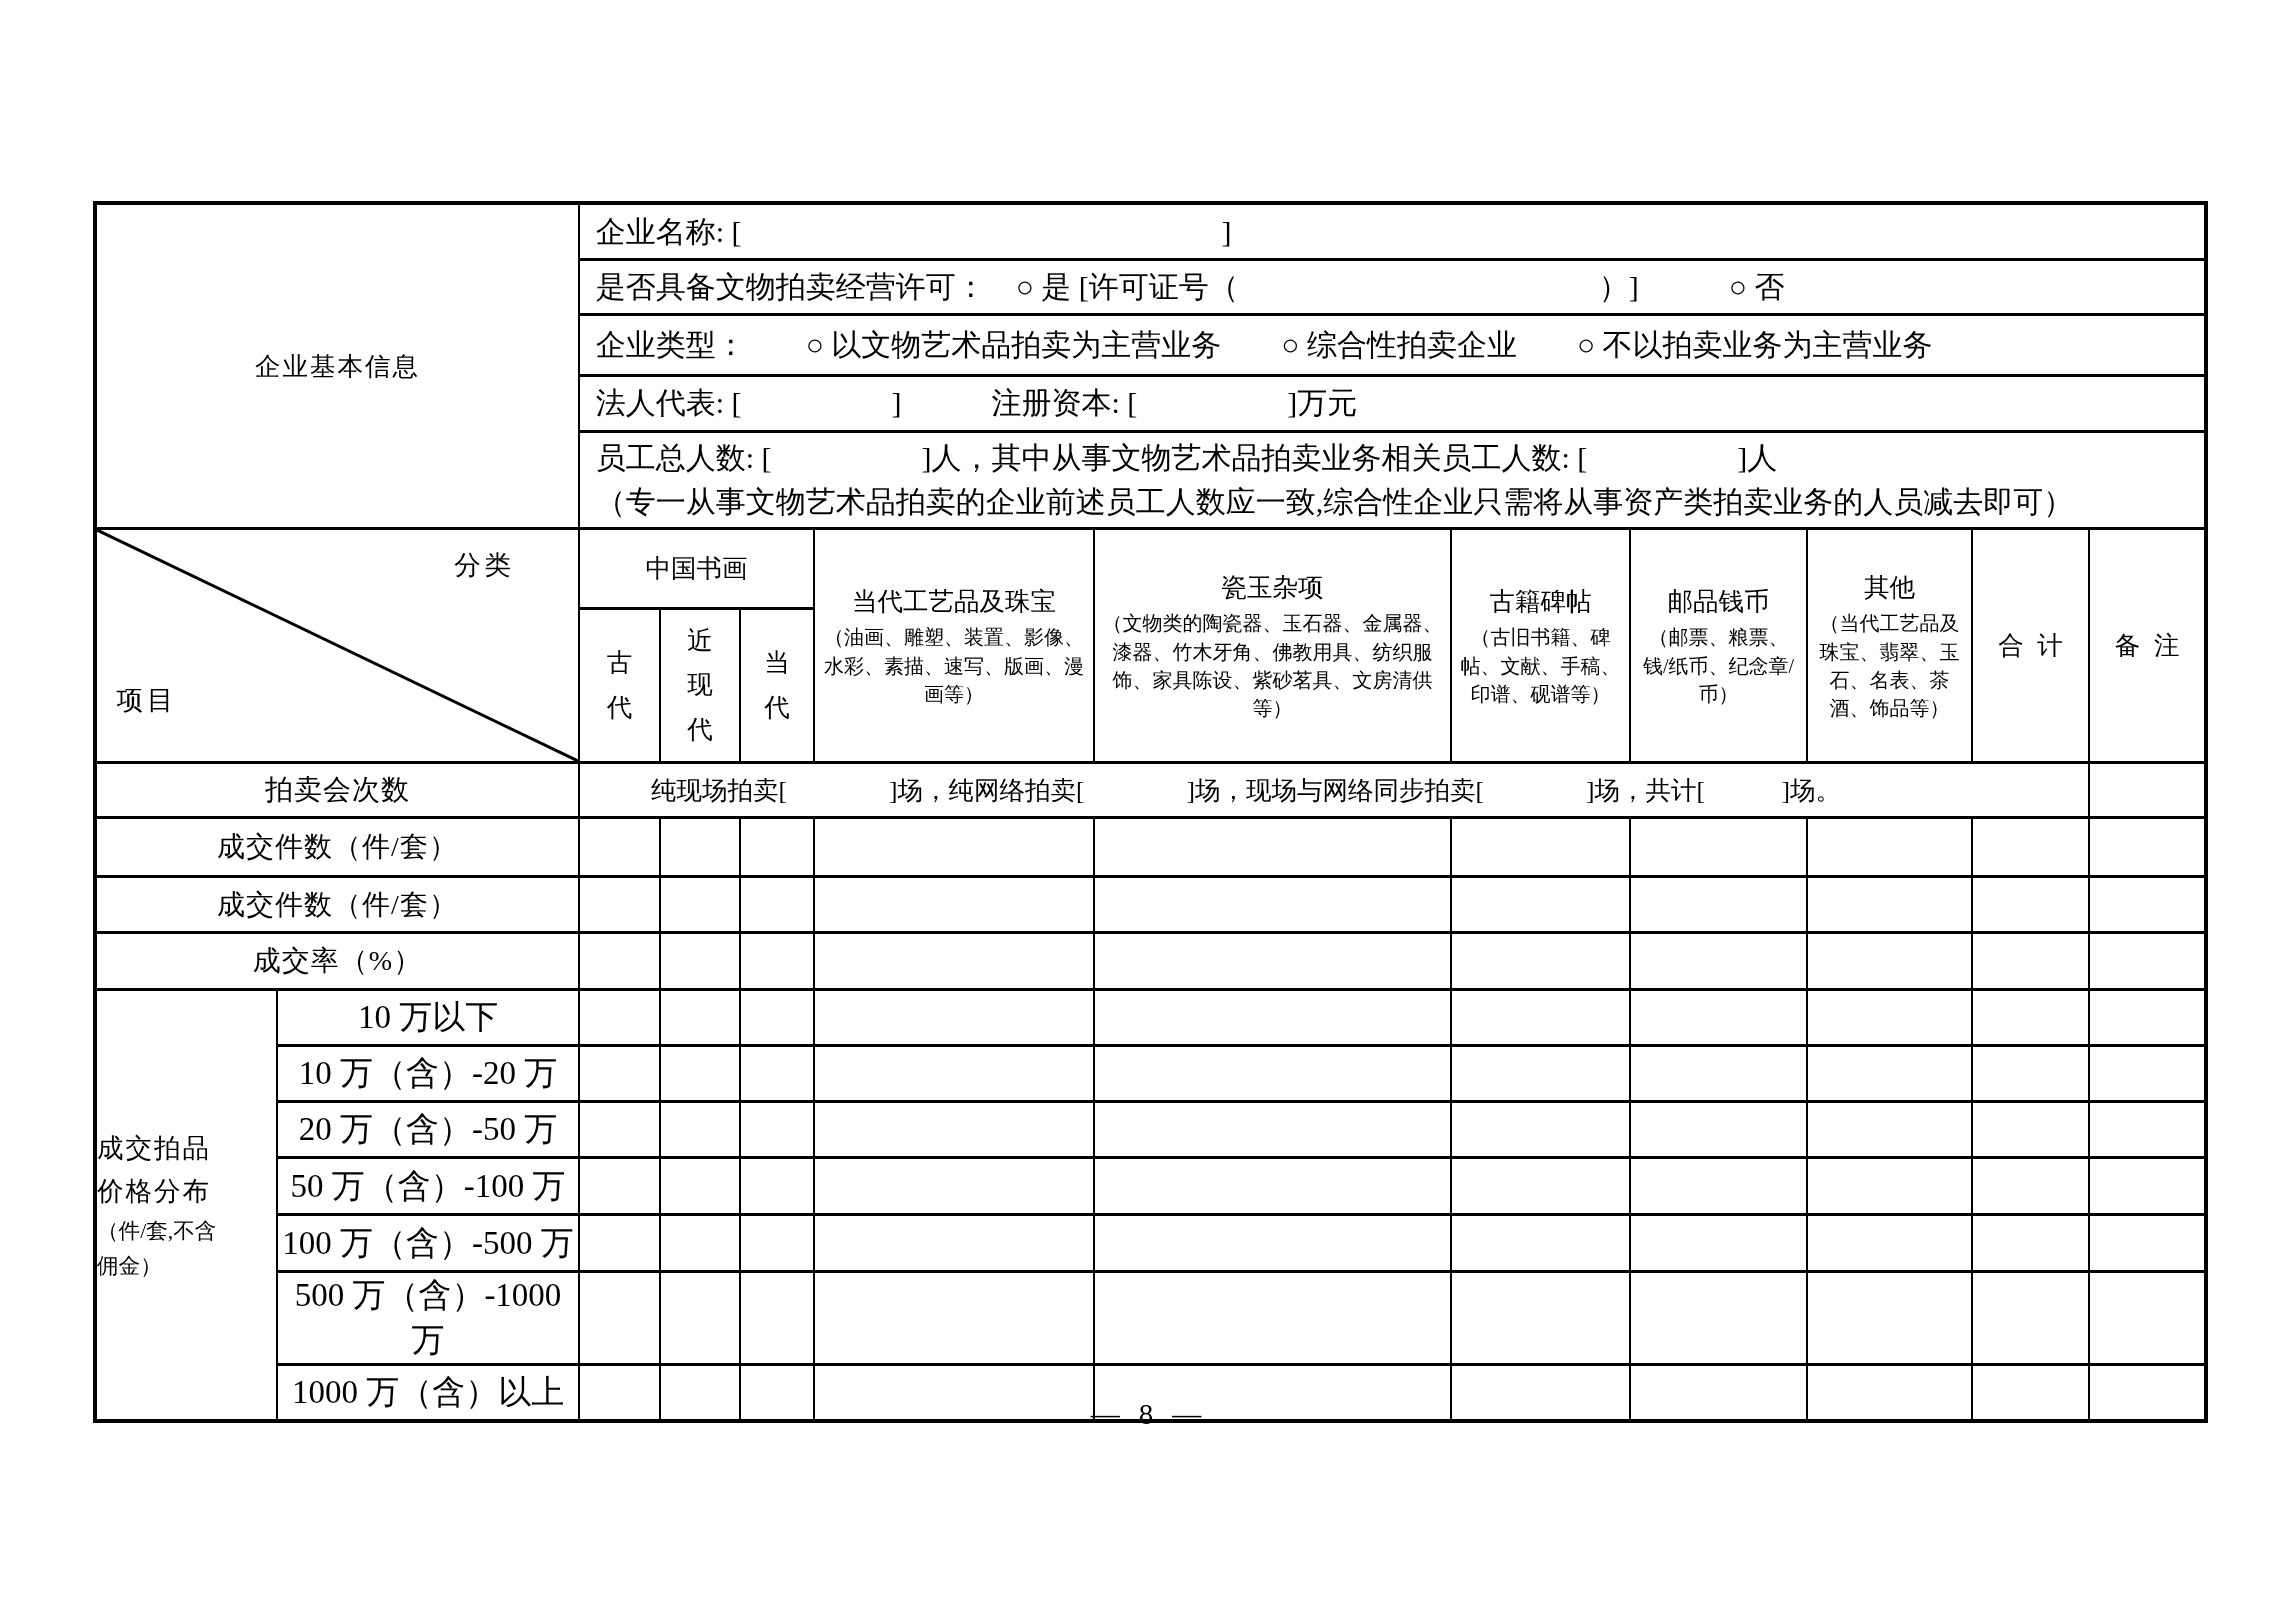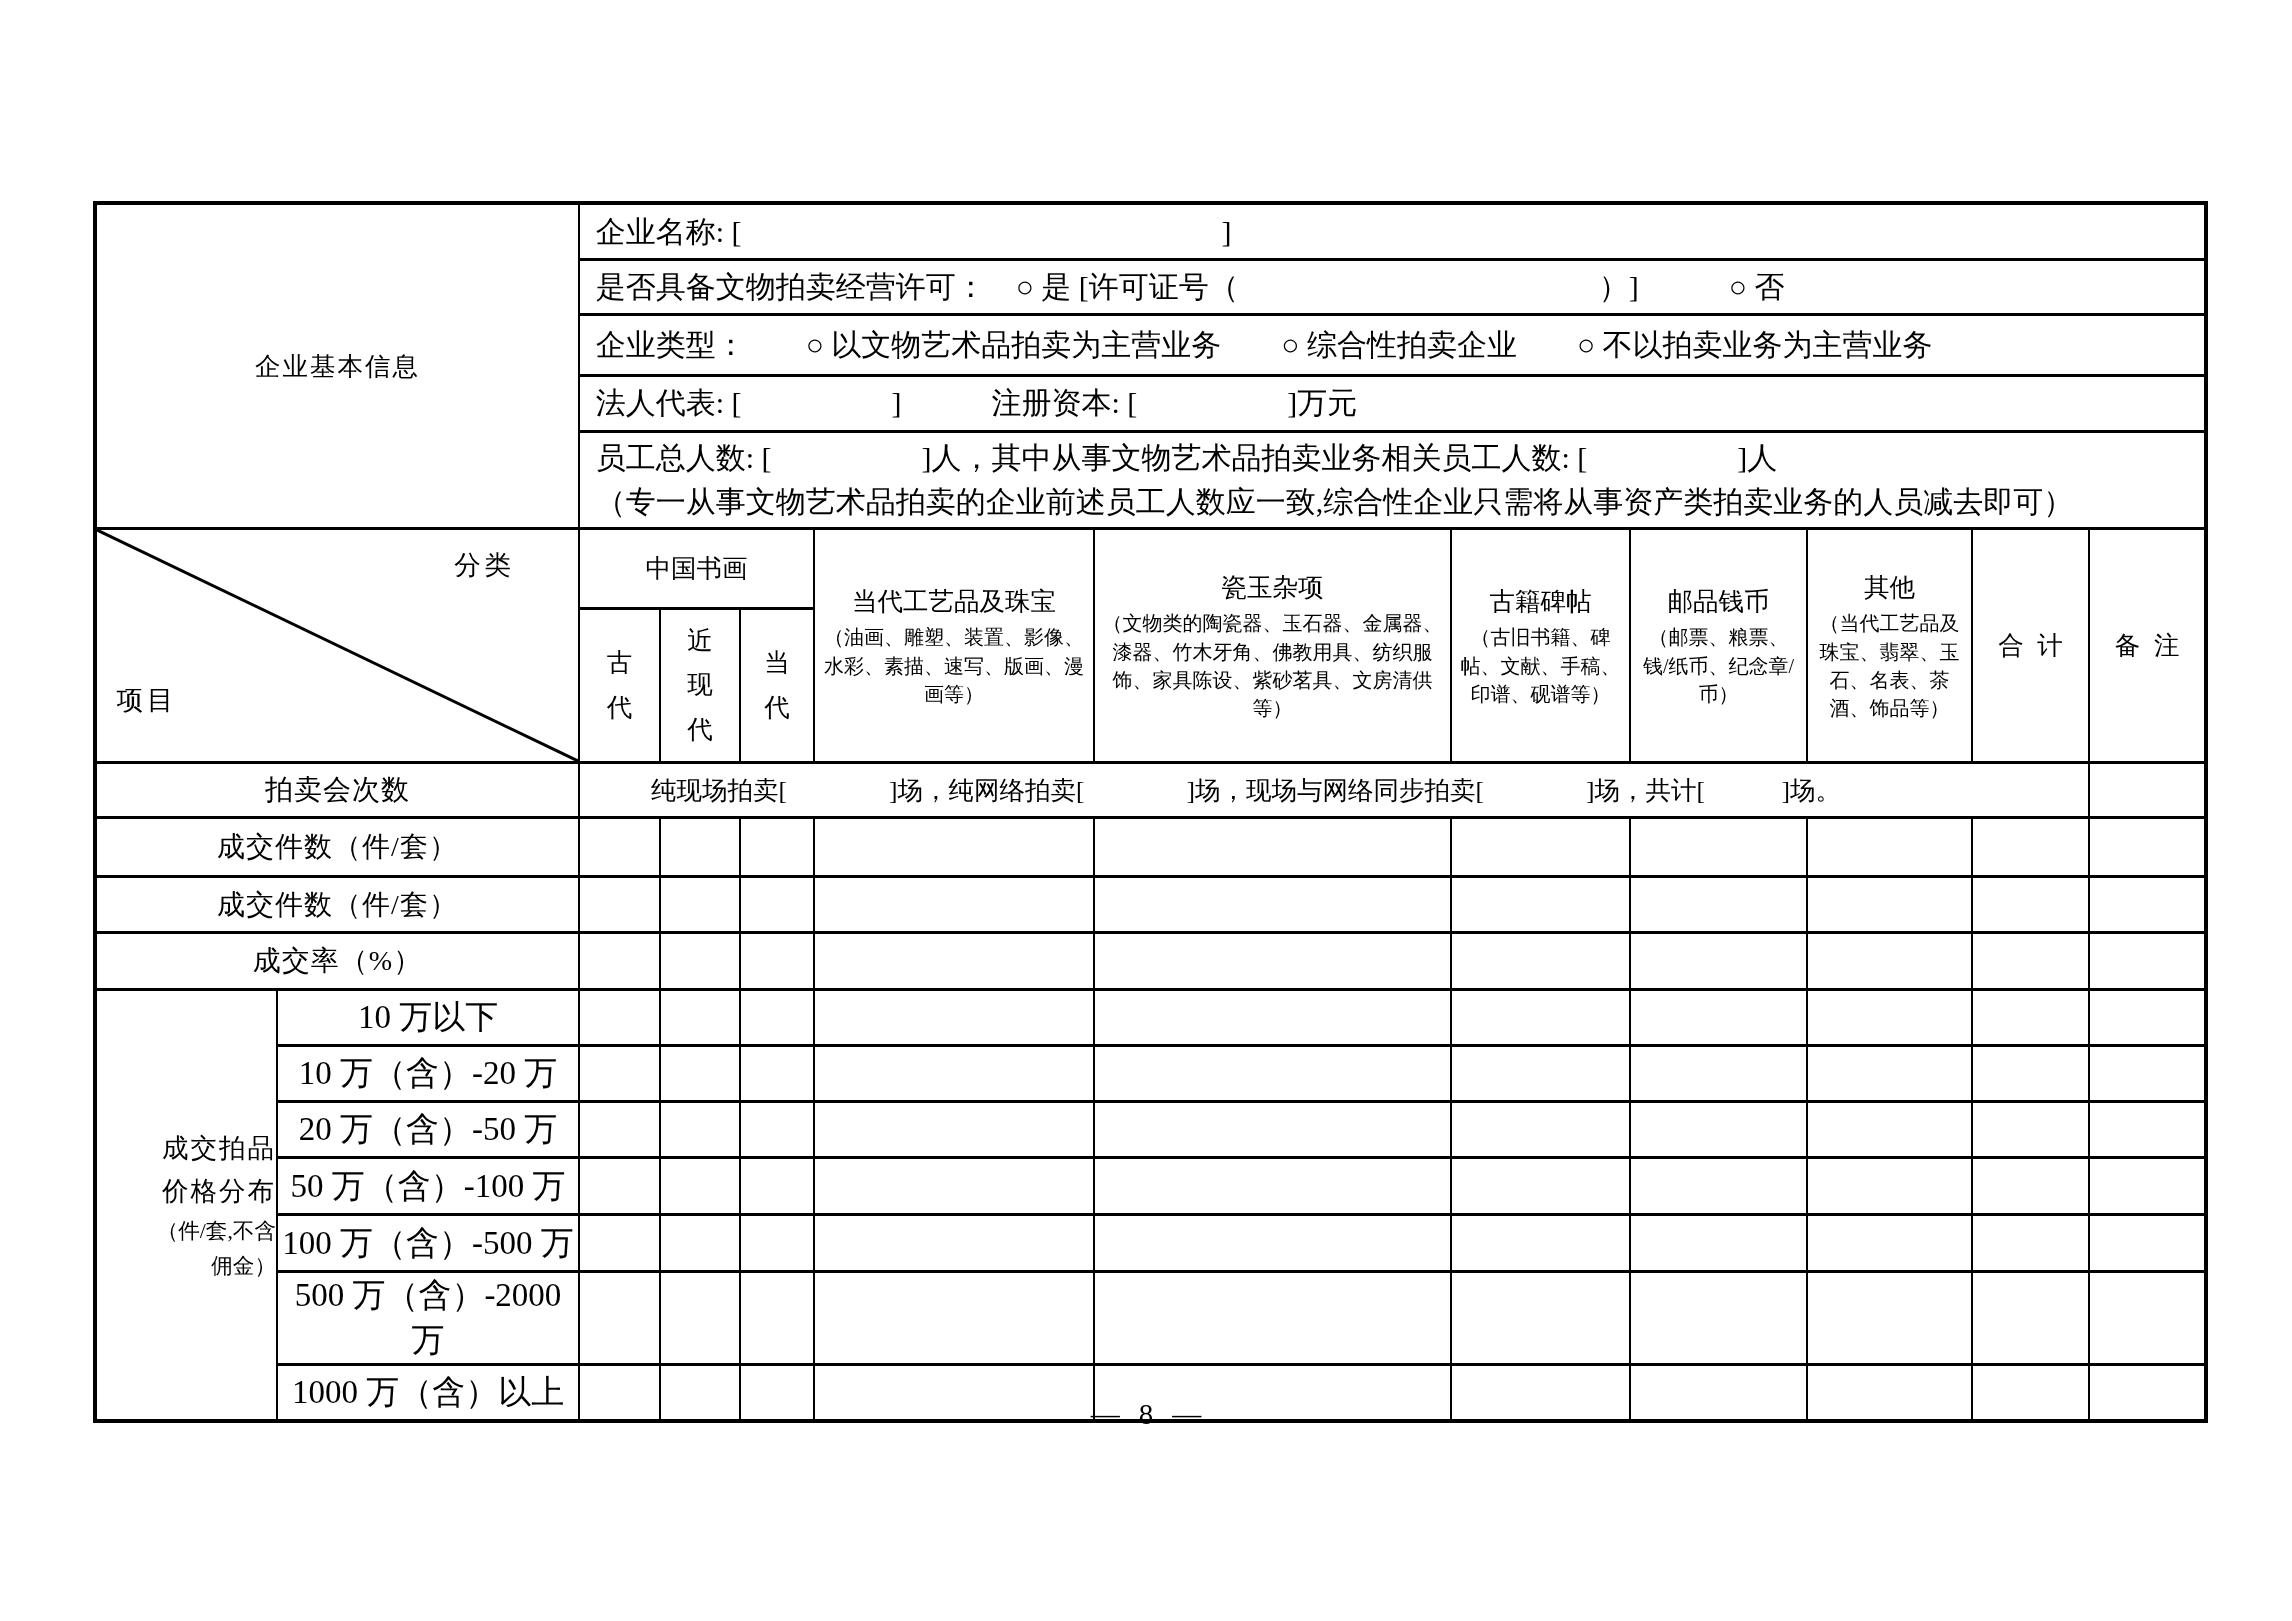--- a/index.html
+++ b/index.html
@@ -72,21 +72,21 @@
   
   .rowlabel { font-size: 28px; text-align: center; letter-spacing: 1px; }
 
   .auction-text {
     font-size: 25.5px;
     padding-left: 71px;
     white-space: pre-wrap;
   }
 
   
-  .price-label { text-align: right; }
+  .price-label { text-align: left; }
   .price-label .main { font-size: 26.5px; line-height: 1.65; letter-spacing: 2px; white-space: pre-wrap; }
   .price-label .note { font-size: 21.6px; line-height: 1.6; white-space: pre-wrap; }
 
   .range { font-size: 33px; text-align: center; white-space: pre-wrap; }
 
   .footer {
     position: absolute;
     left: 93px; top: 1398px; width: 2112px;
     text-align: center;
     font-size: 29px;
@@ -290,21 +290,21 @@
       <td></td>
           <td></td>
       <td></td>
           <td></td>
       <td></td>
           <td></td>
       <td></td>
           <td></td>
     </tr>
     <tr style="height:57px">
-      <td class="range">500 万（含）-2000 万</td>
+      <td class="range">500 万（含）-1000 万</td>
       <td></td>
           <td></td>
       <td></td>
           <td></td>
       <td></td>
           <td></td>
       <td></td>
           <td></td>
       <td></td>
           <td></td>

